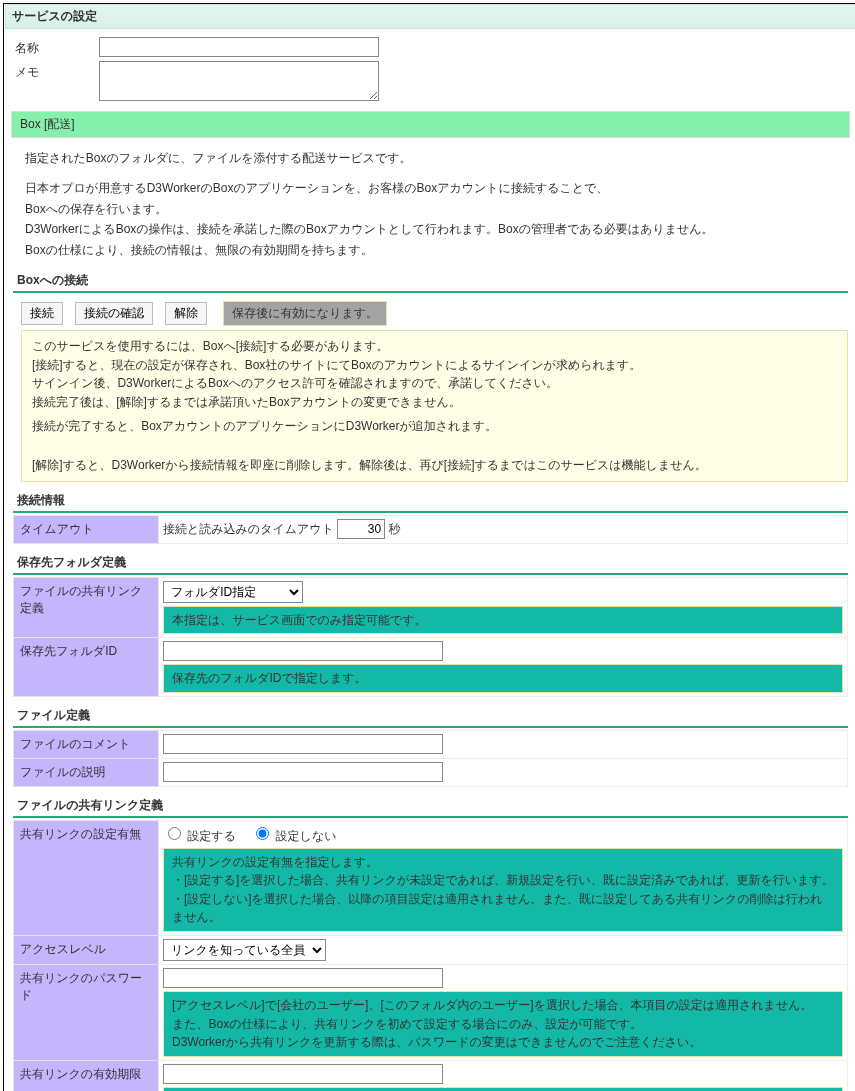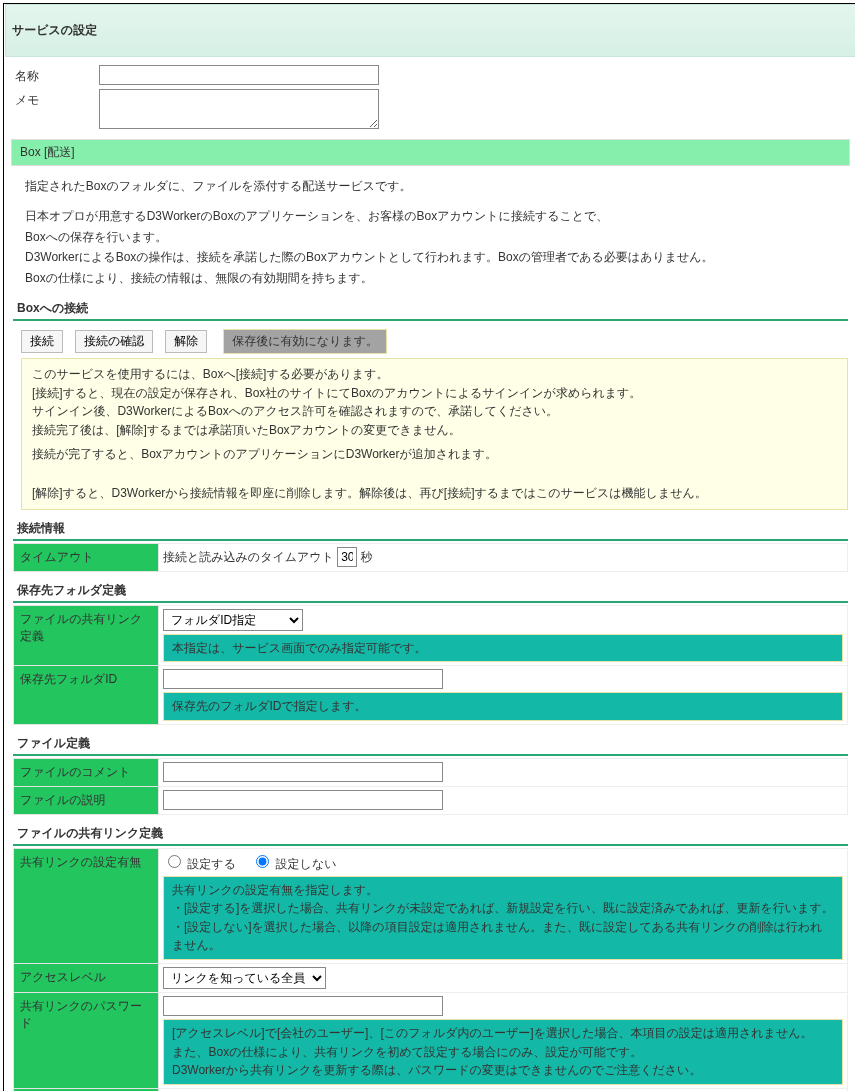--- a/index.html
+++ b/index.html
@@ -5,21 +5,21 @@
   * { box-sizing: border-box; }
   body {
     margin: 0; padding: 3px;
     font-family: "Meiryo", "Hiragino Sans", sans-serif;
     font-size: 12px; color: #333; background: #fff;
   }
   .frame { border: 1px solid #000; width: 855px; height: 1091px; padding: 0 1px; }
   .header-bar {
     background: linear-gradient(#e4f6ee, #d6f0e5);
     border: 1px solid #c8e6d8;
-    padding: 17px 6px; font-weight: bold; font-size: 12px;
+    padding: 3px 6px; font-weight: bold; font-size: 12px;
     margin-bottom: 6px;
   }
   .top-form-row { display: flex; padding: 2px 10px; }
   .top-form-row .lbl { width: 84px; padding-top: 3px; }
   input[type=text], textarea, select {
     font-family: inherit; font-size: 12px; border: 1px solid #888;
     padding: 2px 3px; background: #fff;
   }
   textarea { resize: both; }
 
@@ -39,21 +39,21 @@
   }
   .yellow-note {
     background: #feffe6; border: 1px solid #e6e2a8;
     margin: 0 8px 6px 16px; padding: 6px 10px; font-size: 12px; line-height: 1.55;
   }
   .grid {
     width: calc(100% - 16px); margin: 2px 8px; border-collapse: collapse;
   }
   .grid td { vertical-align: top; }
   .grid td.k {
-    width: 145px; background: #22c55e; border: 1px solid #e4e4e4;
+    width: 145px; background: #c4b5fd; border: 1px solid #e4e4e4;
     padding: 5px 6px; font-size: 12px;
   }
   .grid td.v {
     padding: 3px 4px; border: 1px solid #eee; border-left: none;
   }
   .help-inline {
     background: #14b8a6; border: 1px solid #e6e2a8;
     padding: 4px 8px; font-size: 12px; line-height: 1.55;
     display: block; margin-top: 3px;
   }
@@ -108,21 +108,21 @@
     <div style="margin-top:20px">[解除]すると、D3Workerから接続情報を即座に削除します。解除後は、再び[接続]するまではこのサービスは機能しません。</div>
   </div>
 
   <div class="section-head">接続情報</div>
   <table class="grid">
     <tbody>
         <tr>
       <td class="k">タイムアウト</td>
       <td class="v">
         <span>接続と読み込みのタイムアウト</span>
-        <input type="text" style="width: 20px; text-align: right;" value="30">
+        <input type="text" style="width: 48px; text-align: right;" value="30">
         <span>秒</span>
       </td>
     </tr>
   </tbody>
     </table>
 
   <div class="section-head">保存先フォルダ定義</div>
   <table class="grid tight">
     <tbody>
         <tr>

